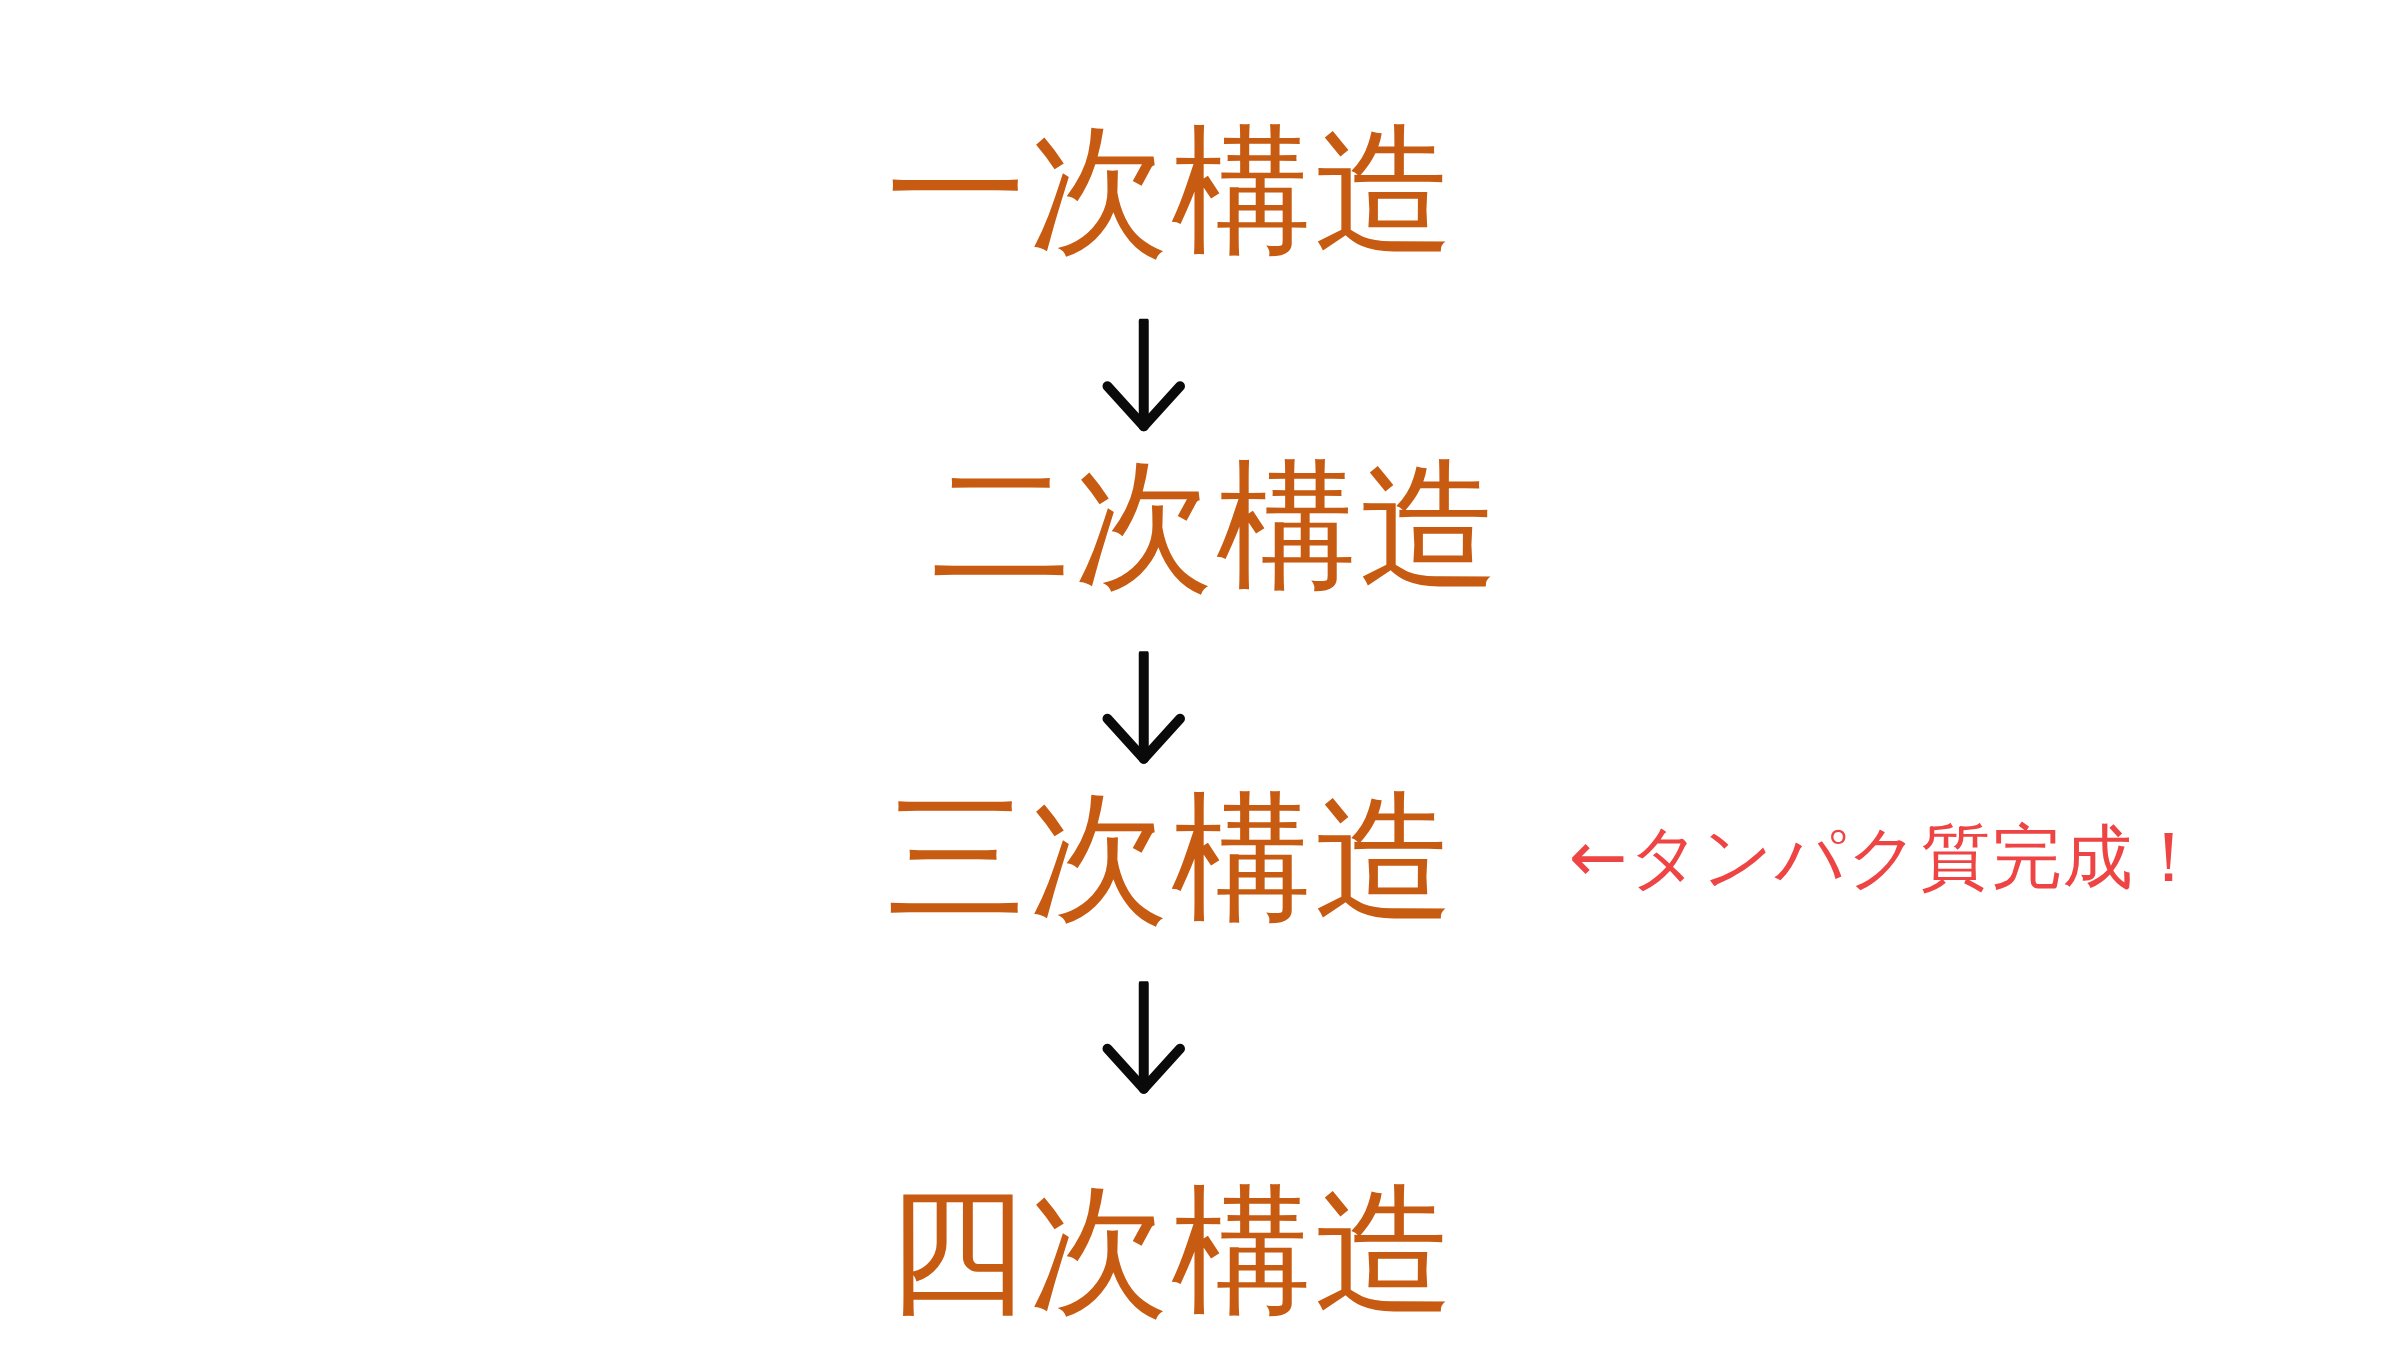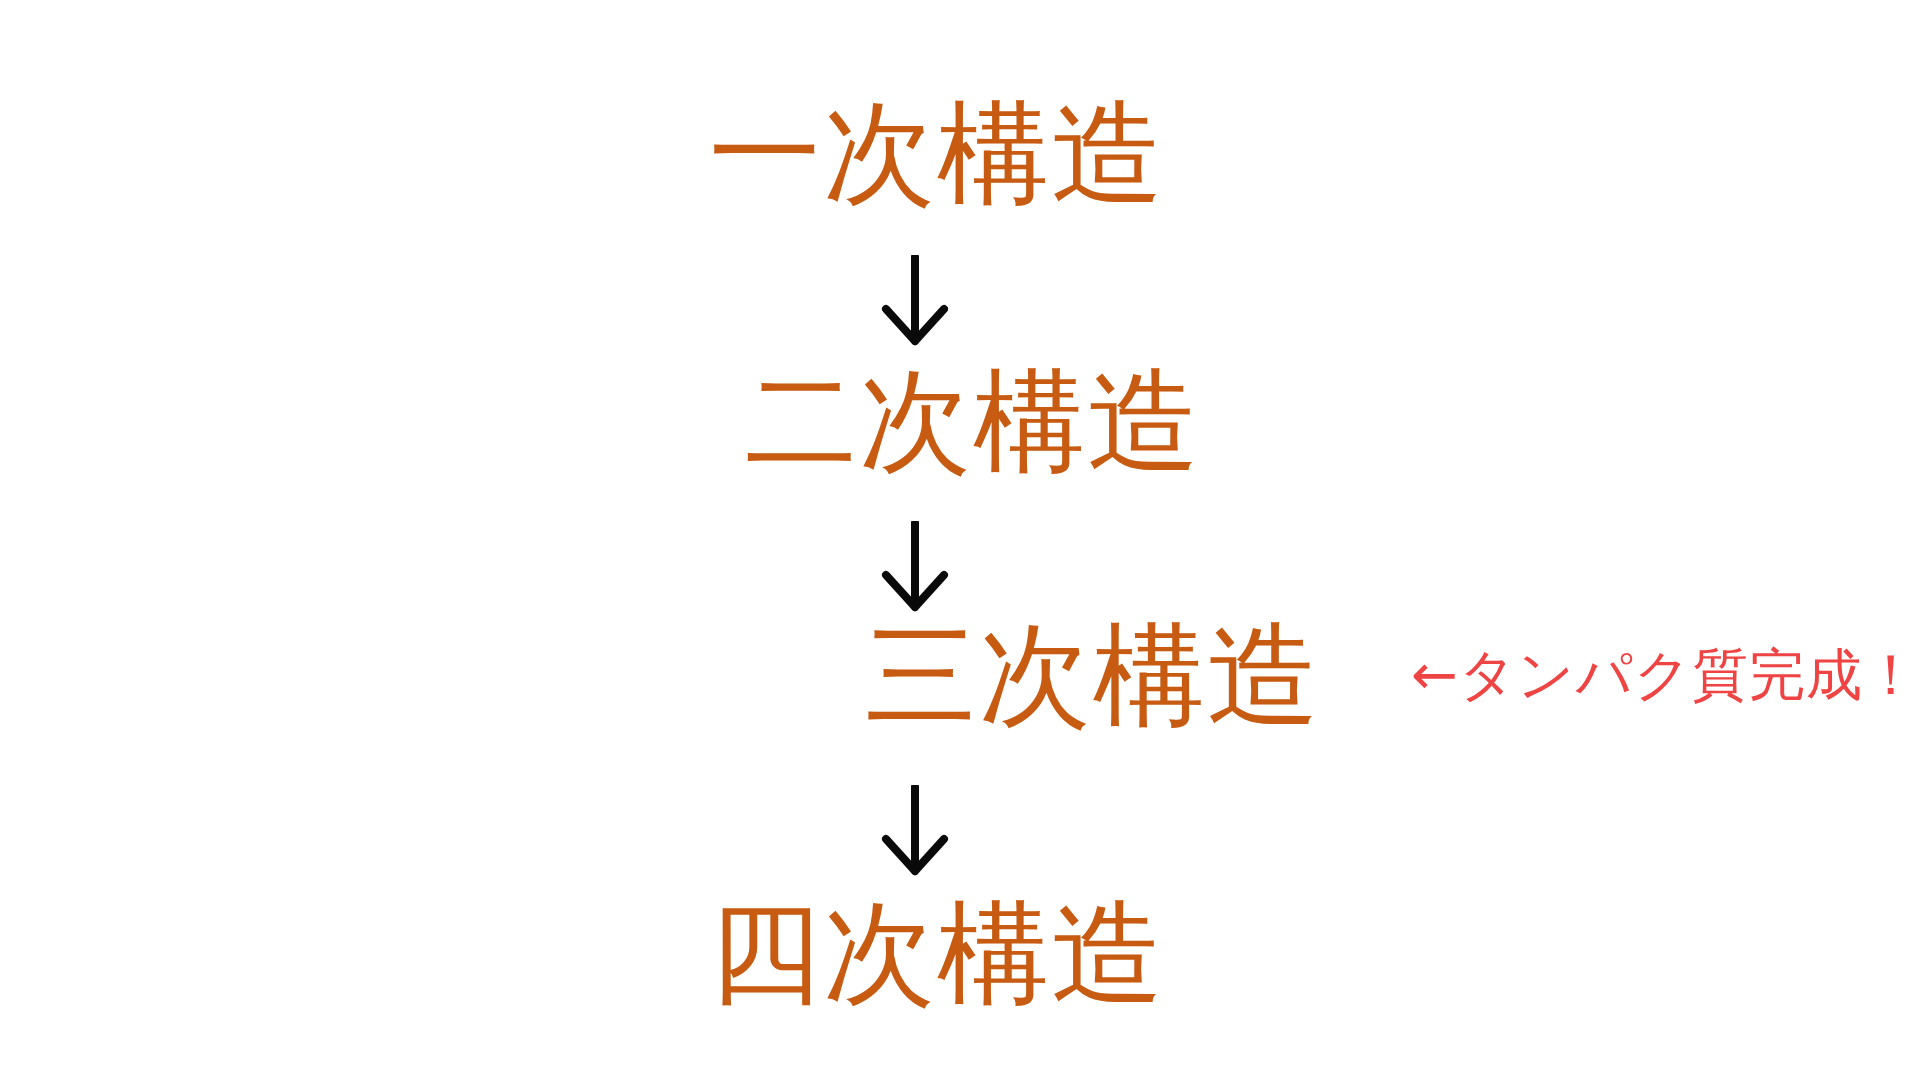--- a/index.html
+++ b/index.html
@@ -76,22 +76,22 @@
   }
   .arrow svg {
     display: block;
     width: 70px;
     height: 92px;
   }
 
   
   .row-1 { top: 62px;  height: 128px; }
   .row-2 { top: 330px; height: 128px; padding-left: 36px; }
-  .row-3 { top: 584px; height: 128px; justify-content: flex-end; }
-  .row-4 { top: 862px; height: 128px; }
+  .row-3 { top: 596px; height: 128px; }
+  .row-4 { top: 910px; height: 128px; }
 
   .arrow-1 { top: 228px; }
   .arrow-2 { top: 494px; }
   .arrow-3 { top: 758px; }
 </style>
 </head>
 <body>
 
 <div id="slide">
 

